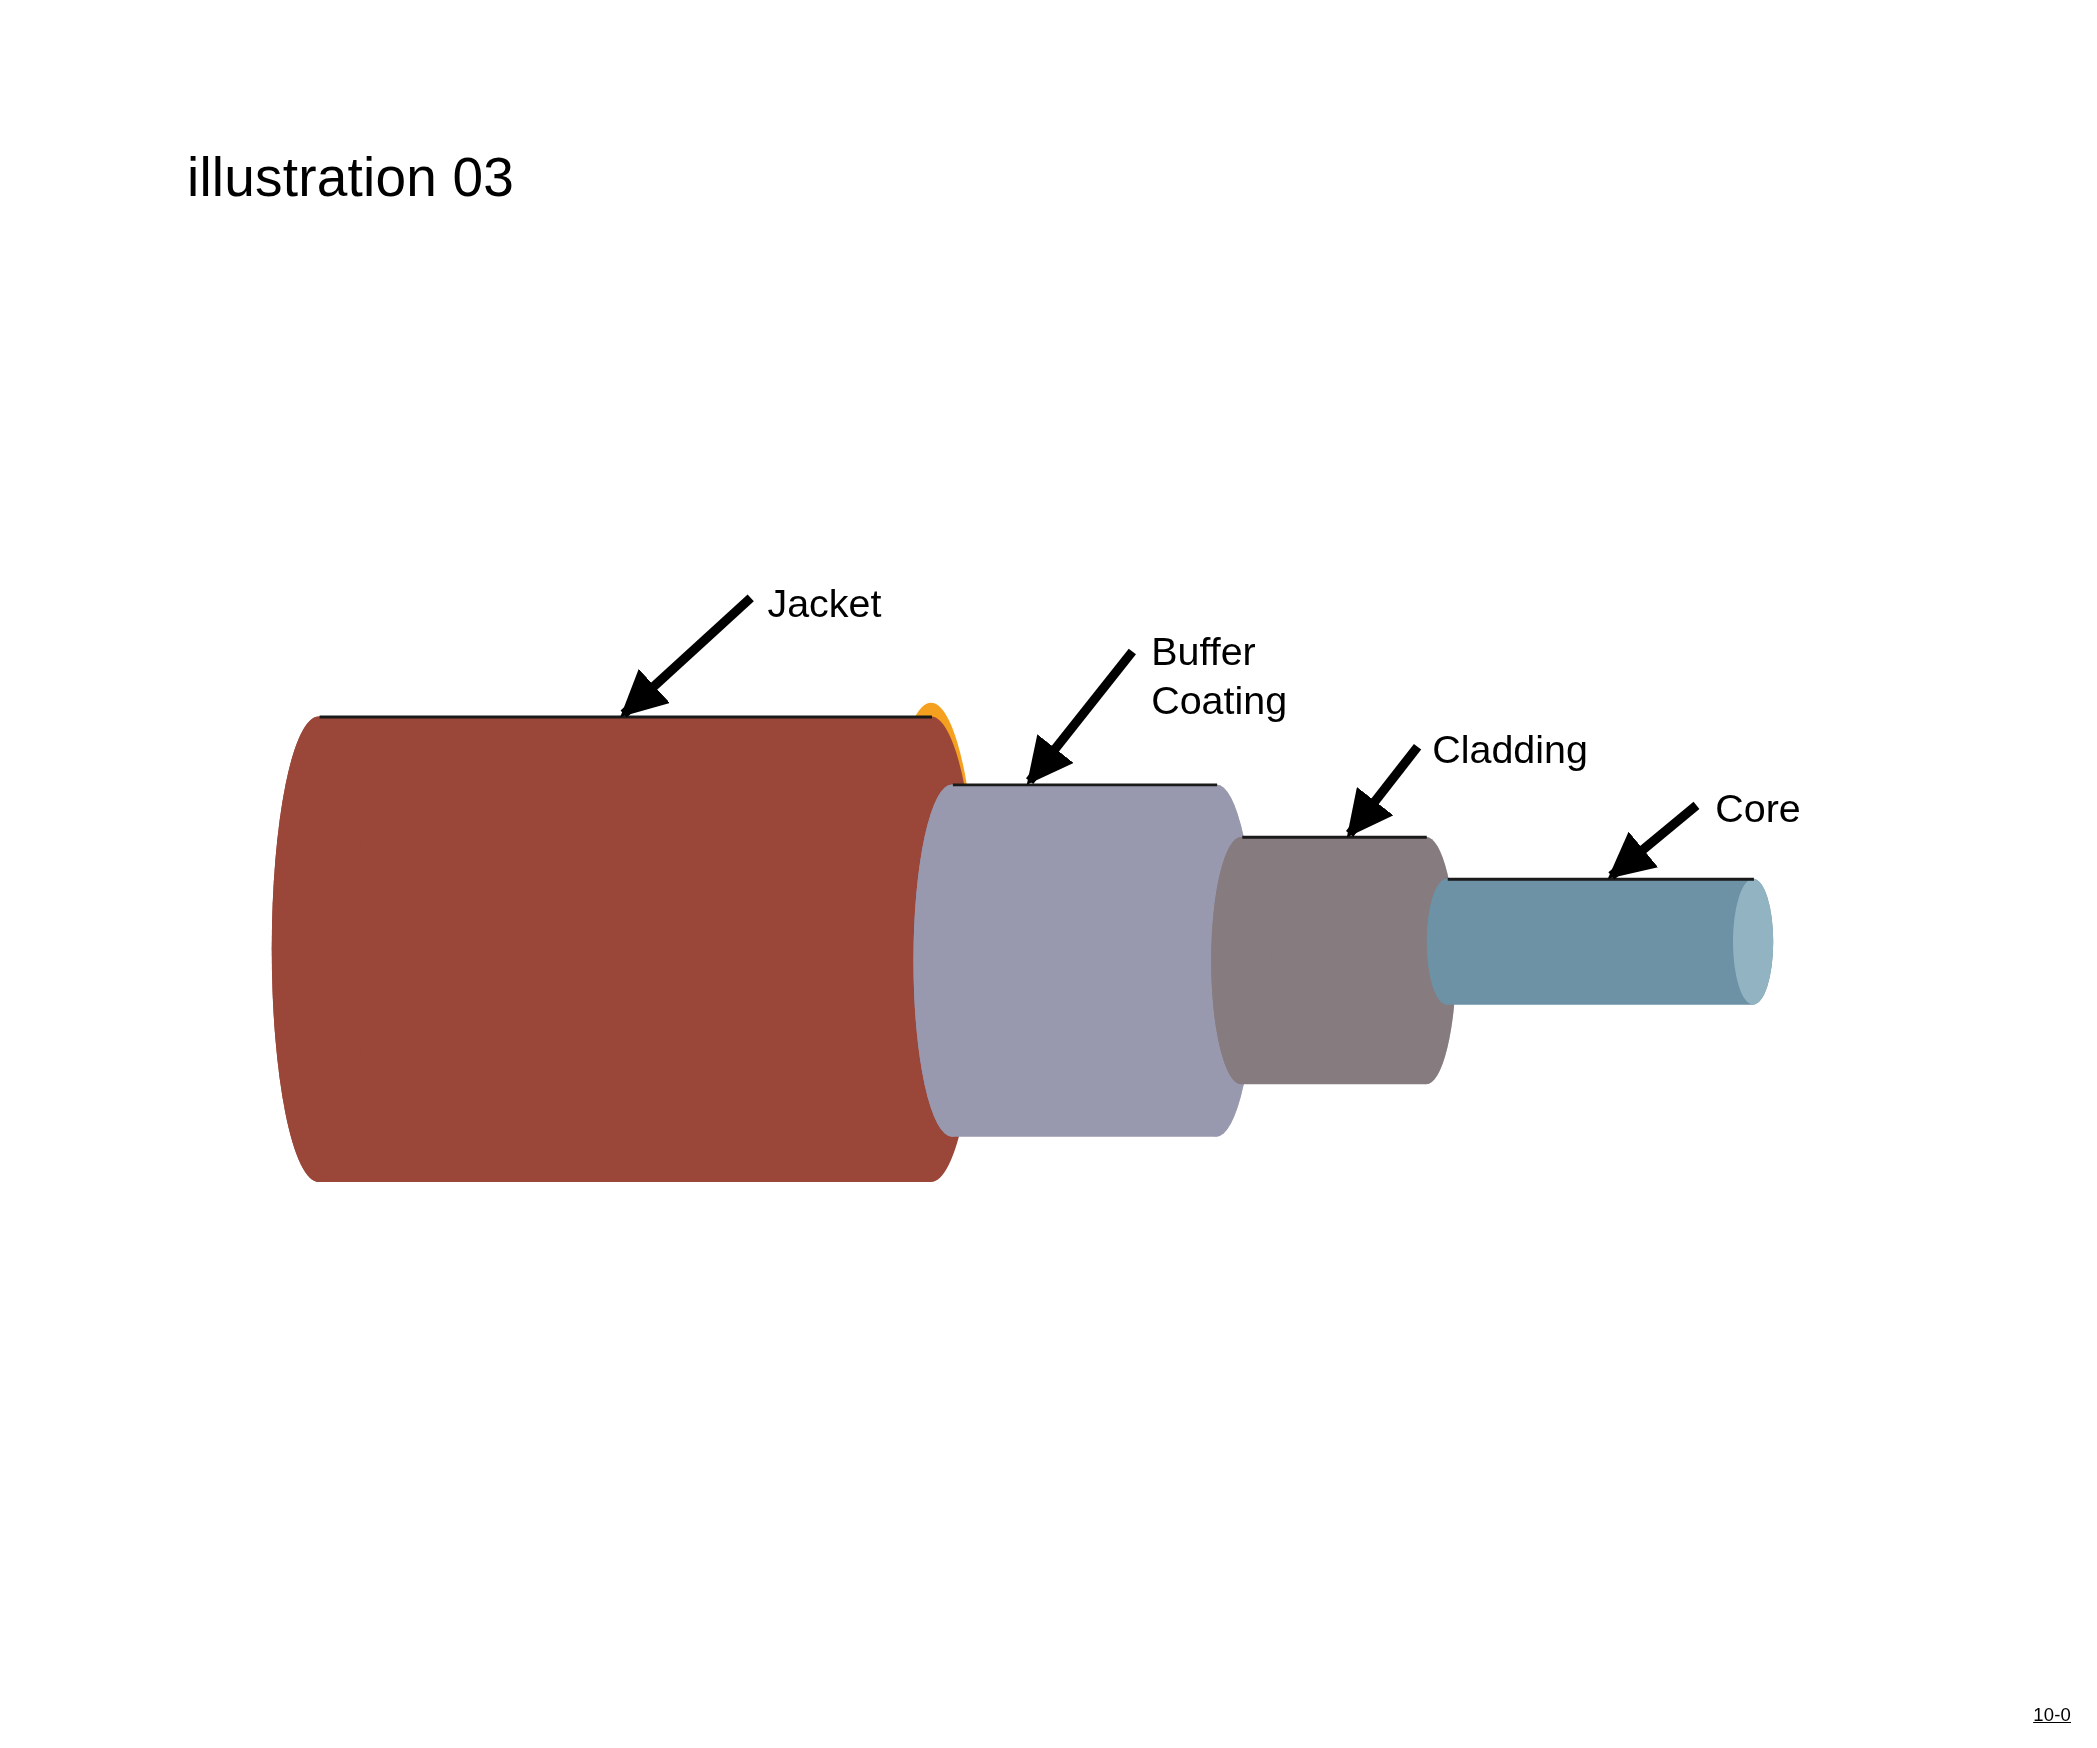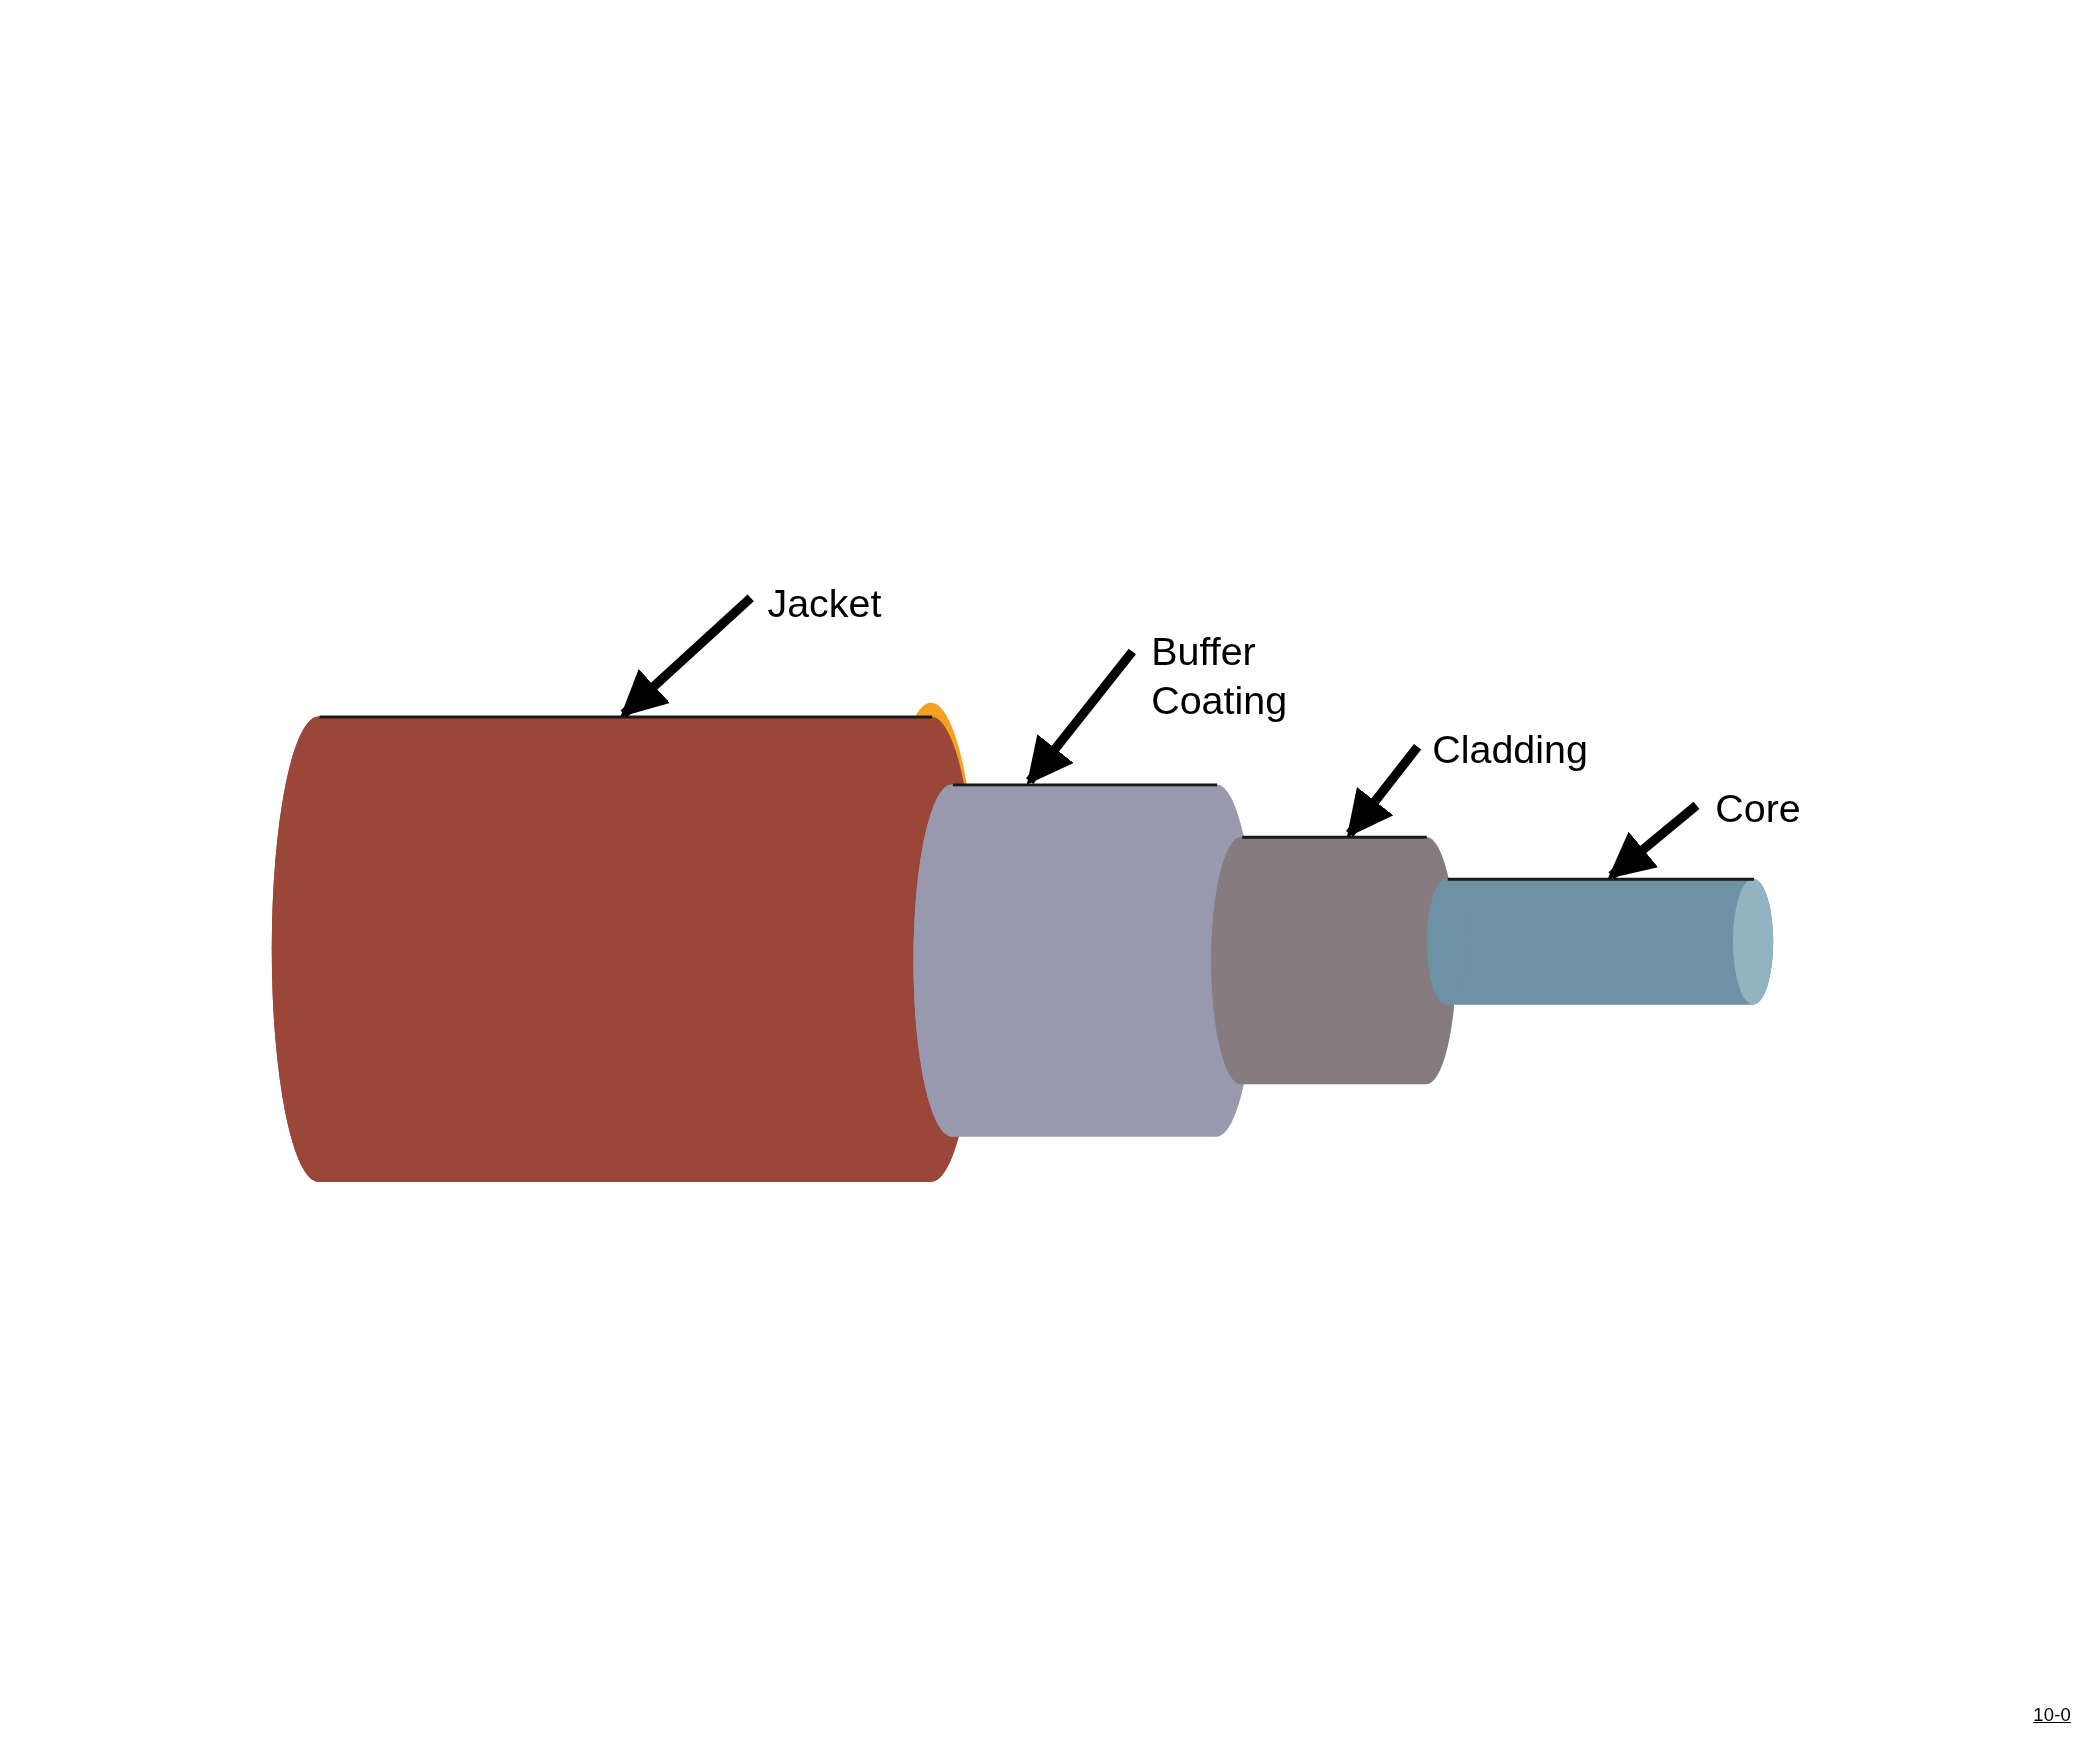--- a/index.html
+++ b/index.html
@@ -53,20 +53,21 @@
     font-family: "Liberation Sans", sans-serif;
     font-size: 94px;
     fill: #000000;
   }
 </style>
 </head>
 <body>
 
 <div id="slide">
 
+  <div id="title">illustration 03</div>
 
   <div id="figure">
     <svg width="2097" height="1748" viewBox="0 0 5000 4167" xmlns="http://www.w3.org/2000/svg">
 
       <g>
 
         <ellipse cx="2220" cy="2230" rx="112" ry="555" fill="#F5A01E"></ellipse>
 
         <path d="M 760 1708
                  L 2220 1708

